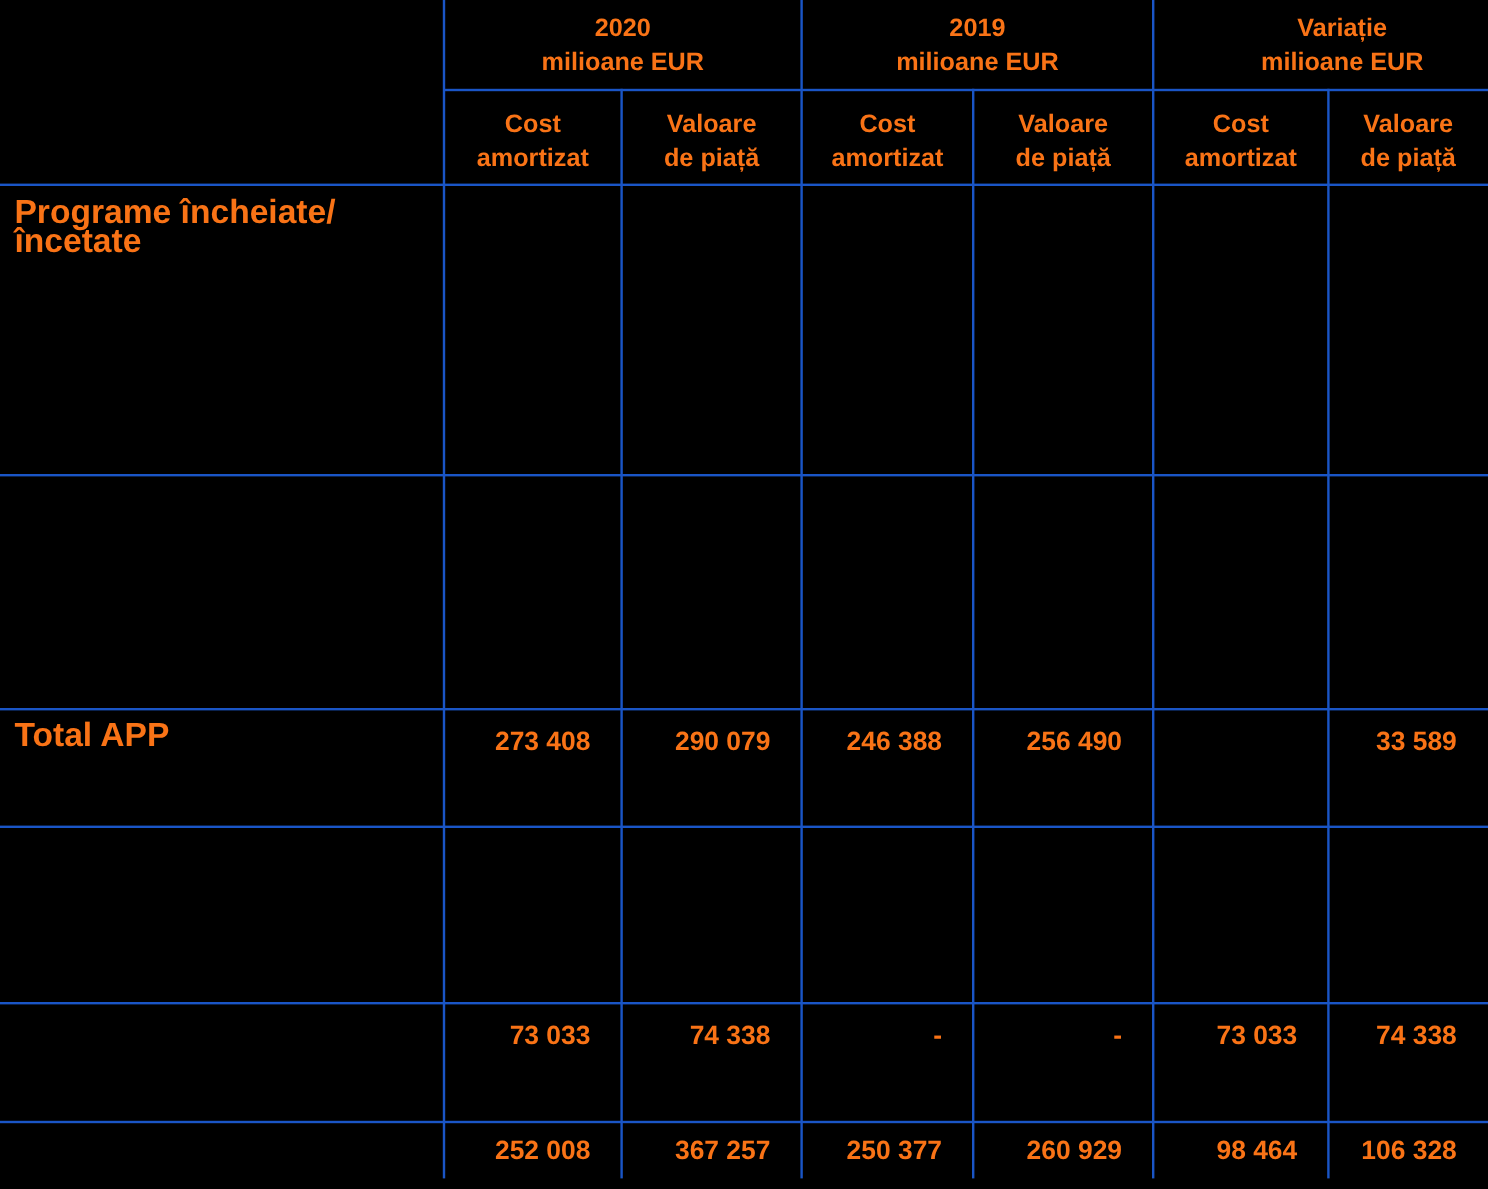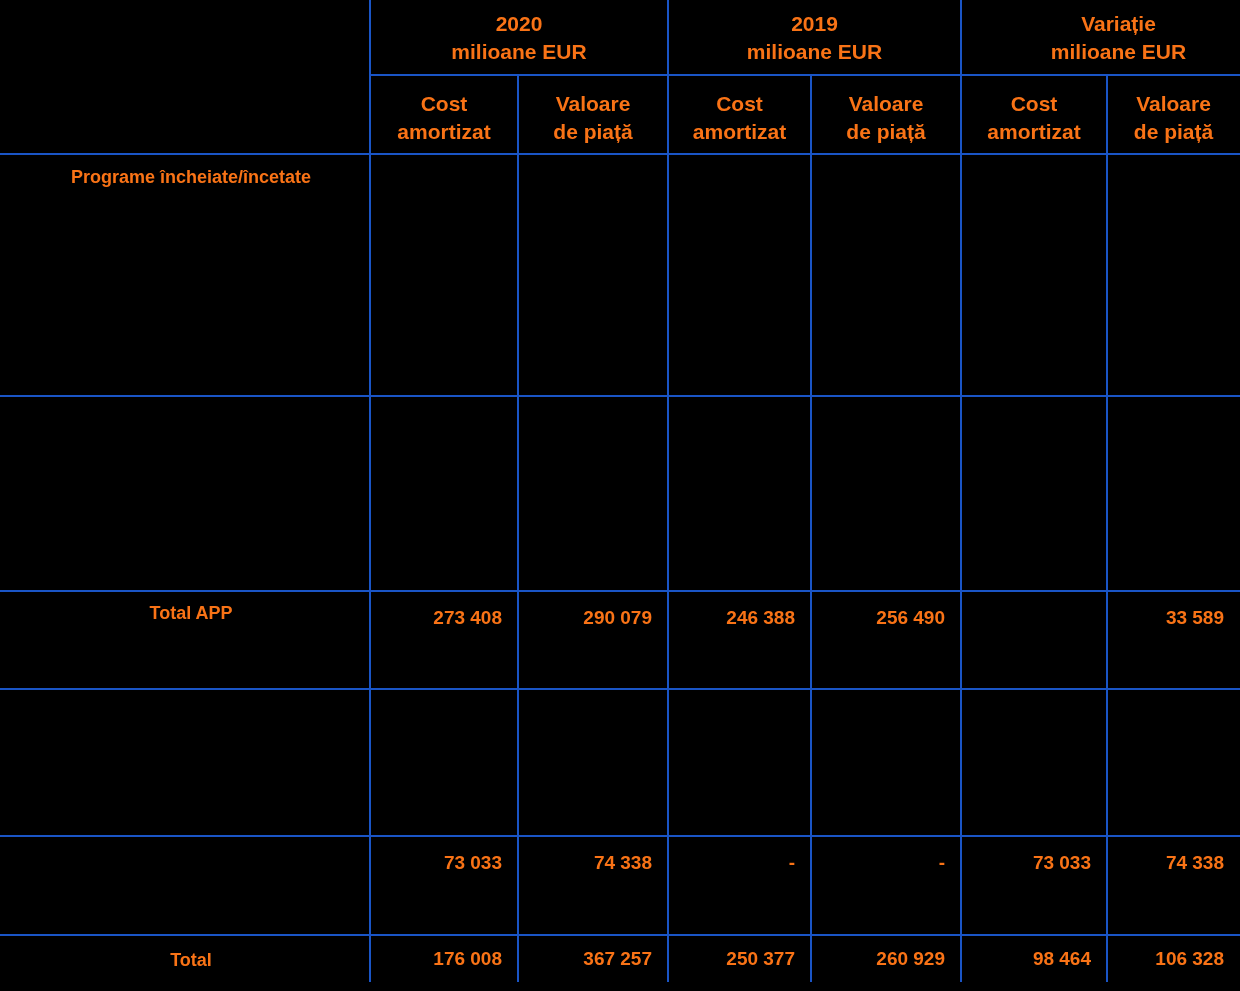--- a/index.html
+++ b/index.html
@@ -37,30 +37,29 @@
     display: flex;
     flex-direction: column;
     align-items: center;
     justify-content: center;
     text-align: center;
     font-size: 21px;
     line-height: 28px;
     padding-top: 6px;
   }
   .label-cell {
-    font-size: 18px;
+    font-size: 28px;
     line-height: 24px;
     padding: 11px 0 0 12px;
-    text-align: center;
   }
   .num-cell {
-    font-size: 19px;
+    font-size: 22px;
     line-height: 24px;
     text-align: right;
-    padding: 16px 16px 0 0;
+    padding: 16px 26px 0 0;
   }
   .num-cell.r8 { padding-top: 13px; }
   .label-cell.r8 { padding-top: 14px; }
   .hline, .vline {
     position: absolute;
     background: #1a55c6;
   }
   .hline { height: 2px; }
   .vline { width: 2px; }
   
@@ -124,22 +123,21 @@
     <div class="num-cell" style="grid-area:5/7/6/8">33 589</div>
 
 
     <div class="num-cell" style="grid-area:7/2/8/3">73 033</div>
     <div class="num-cell" style="grid-area:7/3/8/4">74 338</div>
     <div class="num-cell" style="grid-area:7/4/8/5">-</div>
     <div class="num-cell" style="grid-area:7/5/8/6">-</div>
     <div class="num-cell" style="grid-area:7/6/8/7">73 033</div>
     <div class="num-cell" style="grid-area:7/7/8/8">74 338</div>
 
-    <div class="label-cell r8" style="grid-area:8/1/9/2">Total</div>
-    <div class="num-cell r8" style="grid-area:8/2/9/3">176 008</div>
+    <div class="num-cell r8" style="grid-area:8/2/9/3">252 008</div>
     <div class="num-cell r8" style="grid-area:8/3/9/4">367 257</div>
     <div class="num-cell r8" style="grid-area:8/4/9/5">250 377</div>
     <div class="num-cell r8" style="grid-area:8/5/9/6">260 929</div>
     <div class="num-cell r8" style="grid-area:8/6/9/7">98 464</div>
     <div class="num-cell r8" style="grid-area:8/7/9/8">106 328</div>
   </div>
 
   <div class="hline" style="top:74px;  left:370px; width:870px;"></div>
   <div class="hline" style="top:153px; left:0;     width:1240px;"></div>
   <div class="hline" style="top:395px; left:0;     width:1240px;"></div>

